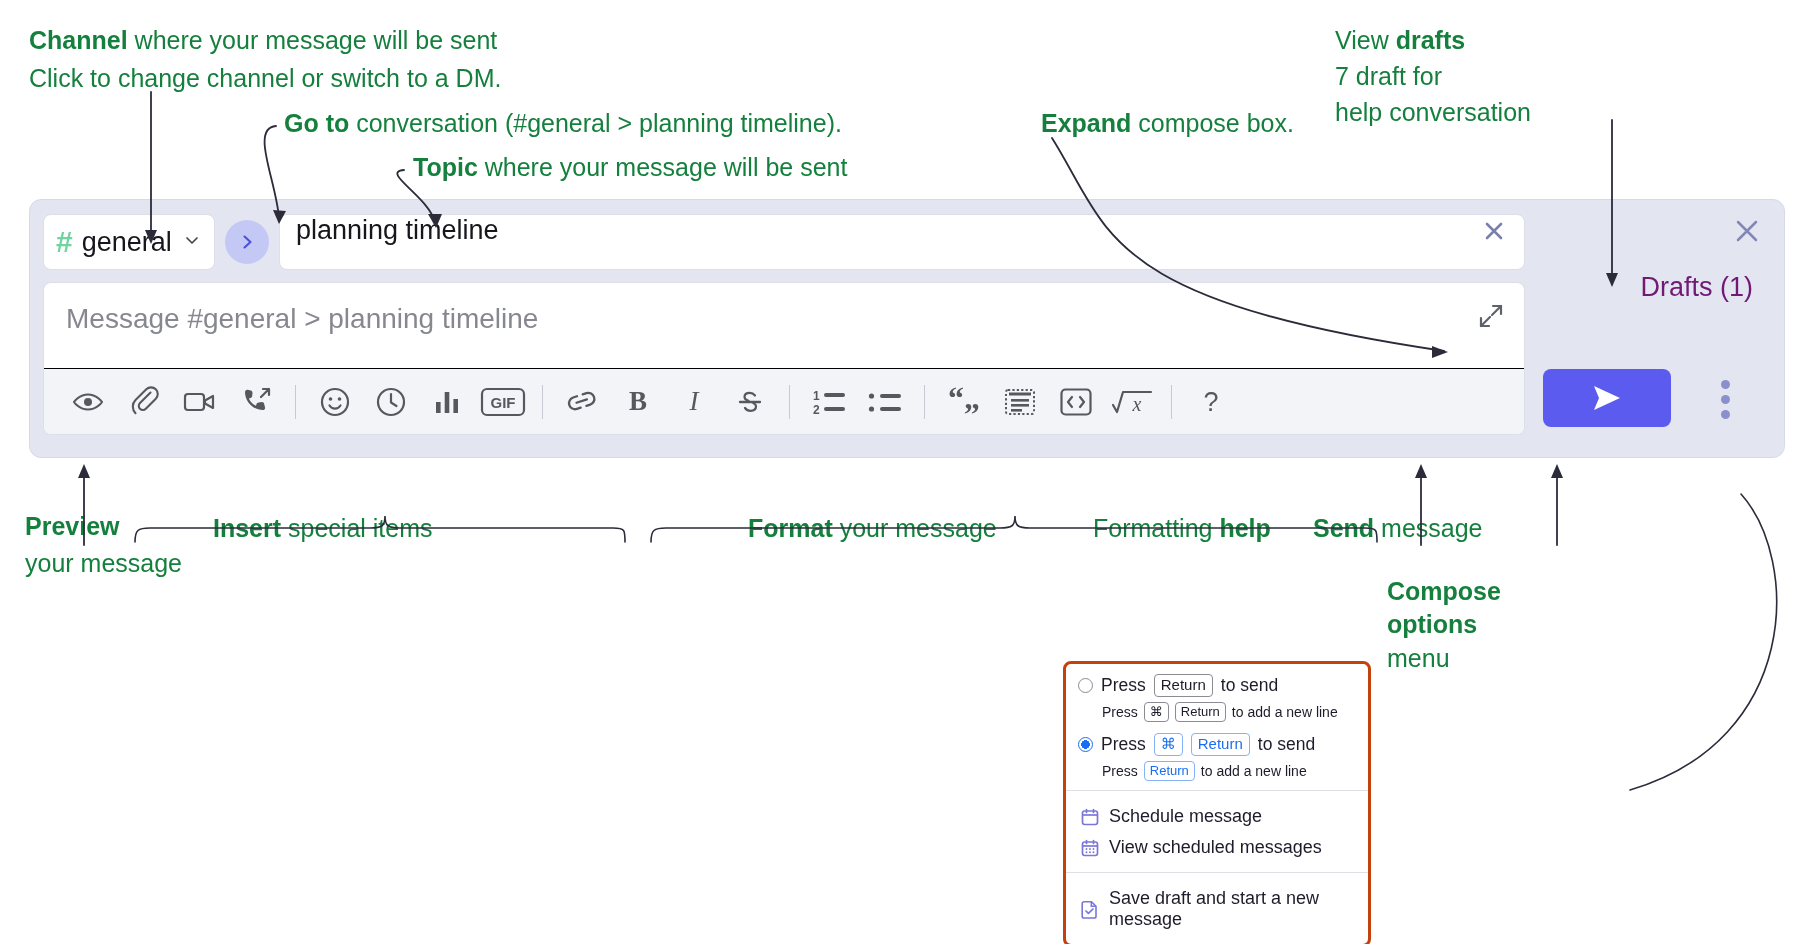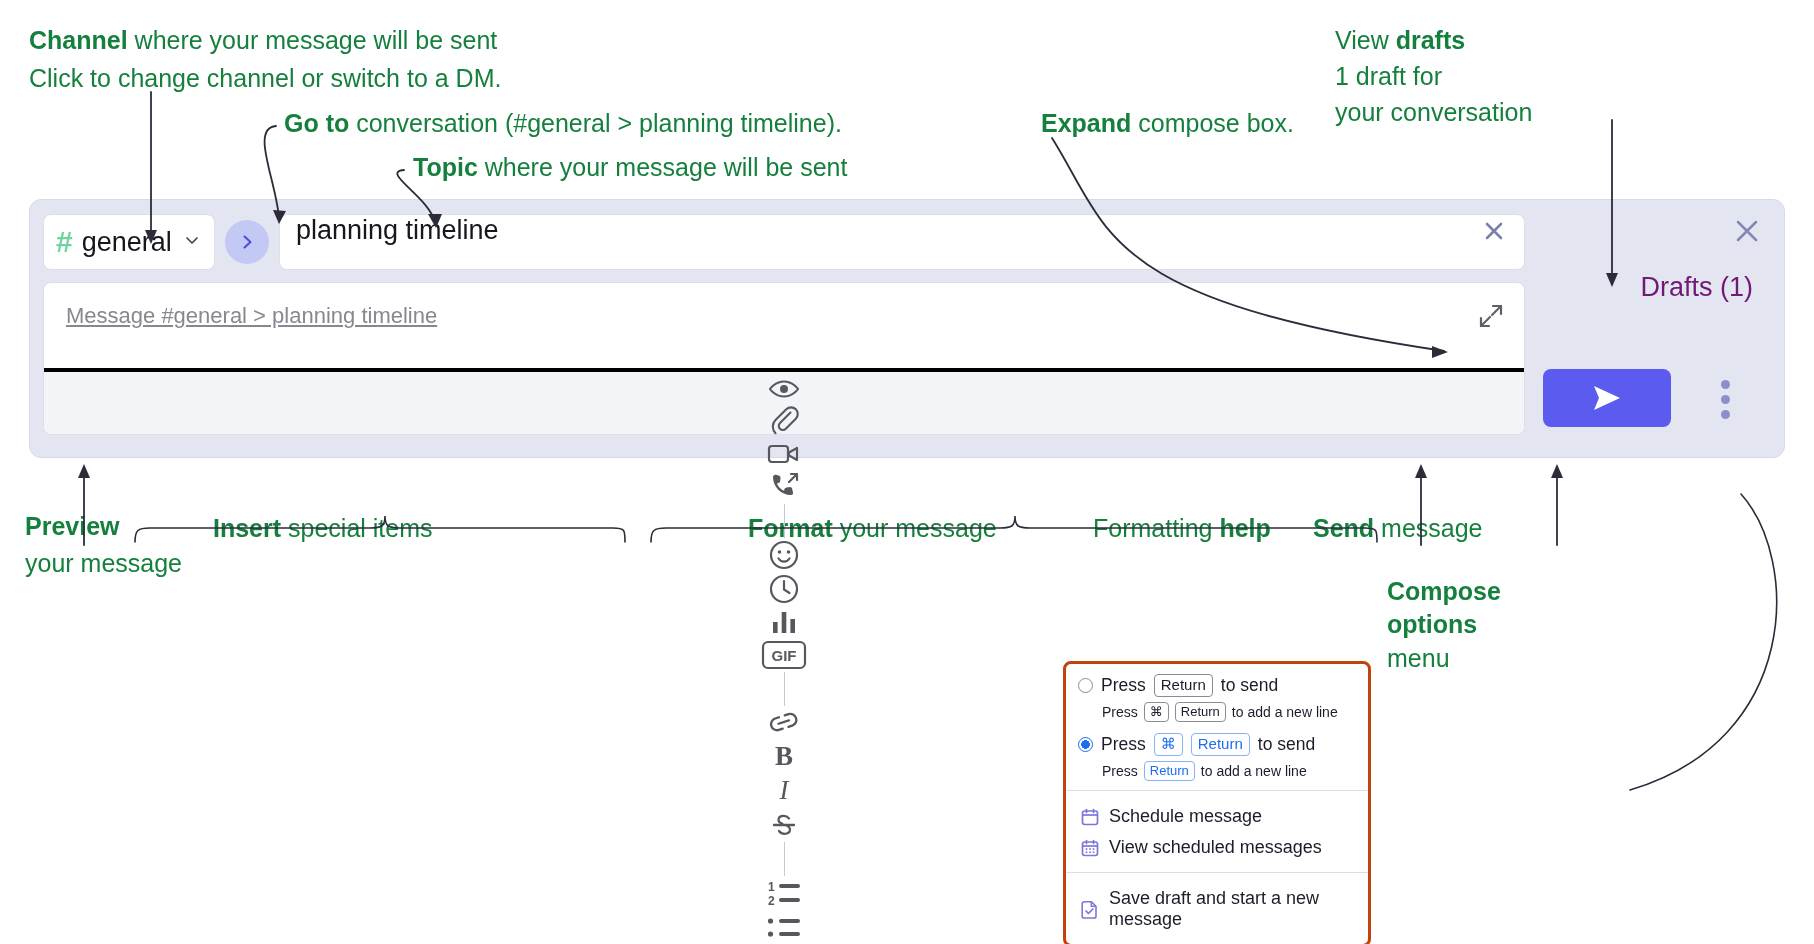--- a/index.html
+++ b/index.html
@@ -45,27 +45,27 @@
   #topic-value{font-size:27px;color:#16161c;flex:1;}
 
   #message-area{
     margin-top:12px;background:#fff;border:1px solid #dcdfe8;border-radius:8px;
     box-sizing:border-box;
   }
   #message-input{
     height:85px;position:relative;display:flex;align-items:flex-start;
     padding:20px 16px 0 22px;box-sizing:border-box;
   }
-  #message-placeholder{font-size:22px;color:#87888f;text-decoration:underline;}
+  #message-placeholder{font-size:28px;color:#87888f;}
   #expand-btn{position:absolute;right:18px;top:18px;}
 
   #toolbar{
-    height:66px;background:#f3f4f8;border-top:4px solid #000000;
+    height:66px;background:#f3f4f8;border-top:1px solid #000000;
     border-radius:0 0 8px 8px;display:flex;align-items:center;
-    padding:0 16px;gap:0;box-sizing:border-box;flex-direction:column;
+    padding:0 16px;gap:0;box-sizing:border-box;
   }
   .tbtn{width:56px;height:52px;display:flex;align-items:center;justify-content:center;color:#56585e;}
   .tsep{width:1px;height:34px;background:#c7cad3;margin:0 11px;flex:none;}
 
   
   #close-widget{position:absolute;right:20px;top:14px;}
   #drafts-link{position:absolute;right:31px;top:72px;font-size:27px;color:#701a75;}
   #send-button{
     position:absolute;right:113px;top:169px;width:128px;height:58px;
     background:#5b5bf0;border-radius:8px;display:flex;align-items:center;justify-content:center;
@@ -117,22 +117,22 @@
   <div class="abs ann" style="left:413px;top:151px;">
     <b>Topic</b><span> where your message will be sent</span>
   </div>
 
   <div class="abs ann" style="left:1041px;top:107px;">
     <b>Expand</b><span> compose box.</span>
   </div>
 
   <div class="abs ann" style="left:1335px;top:24px;">
     <div><span>View </span><b>drafts</b></div>
-    <div class="it" style="margin-top:4px;">1 draft for</div>
-    <div class="it" style="margin-top:4px;">your conversation</div>
+    <div class="it" style="margin-top:4px;">7 draft for</div>
+    <div class="it" style="margin-top:4px;">help conversation</div>
   </div>
 
   <div class="abs ann" style="left:25px;top:510px;">
     <div><b>Preview</b></div>
     <div style="margin-top:5px;">your message</div>
   </div>
 
   <div class="abs ann" style="left:213px;top:512px;">
     <b>Insert</b><span> special items</span>
   </div>

